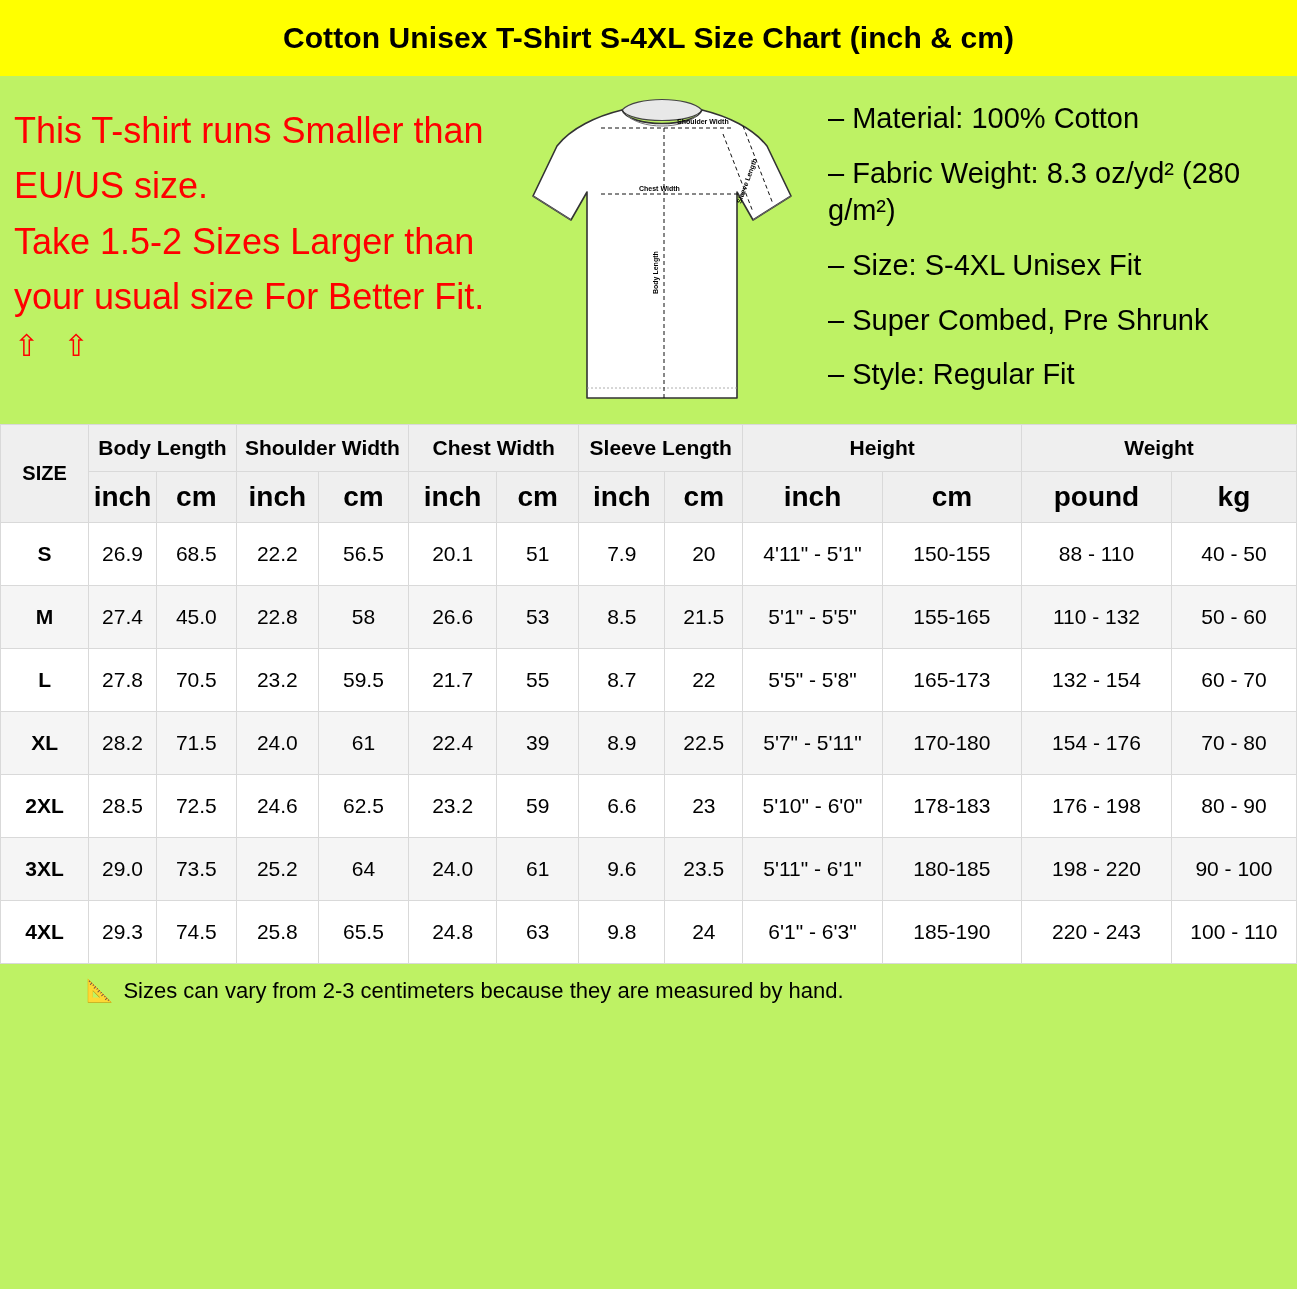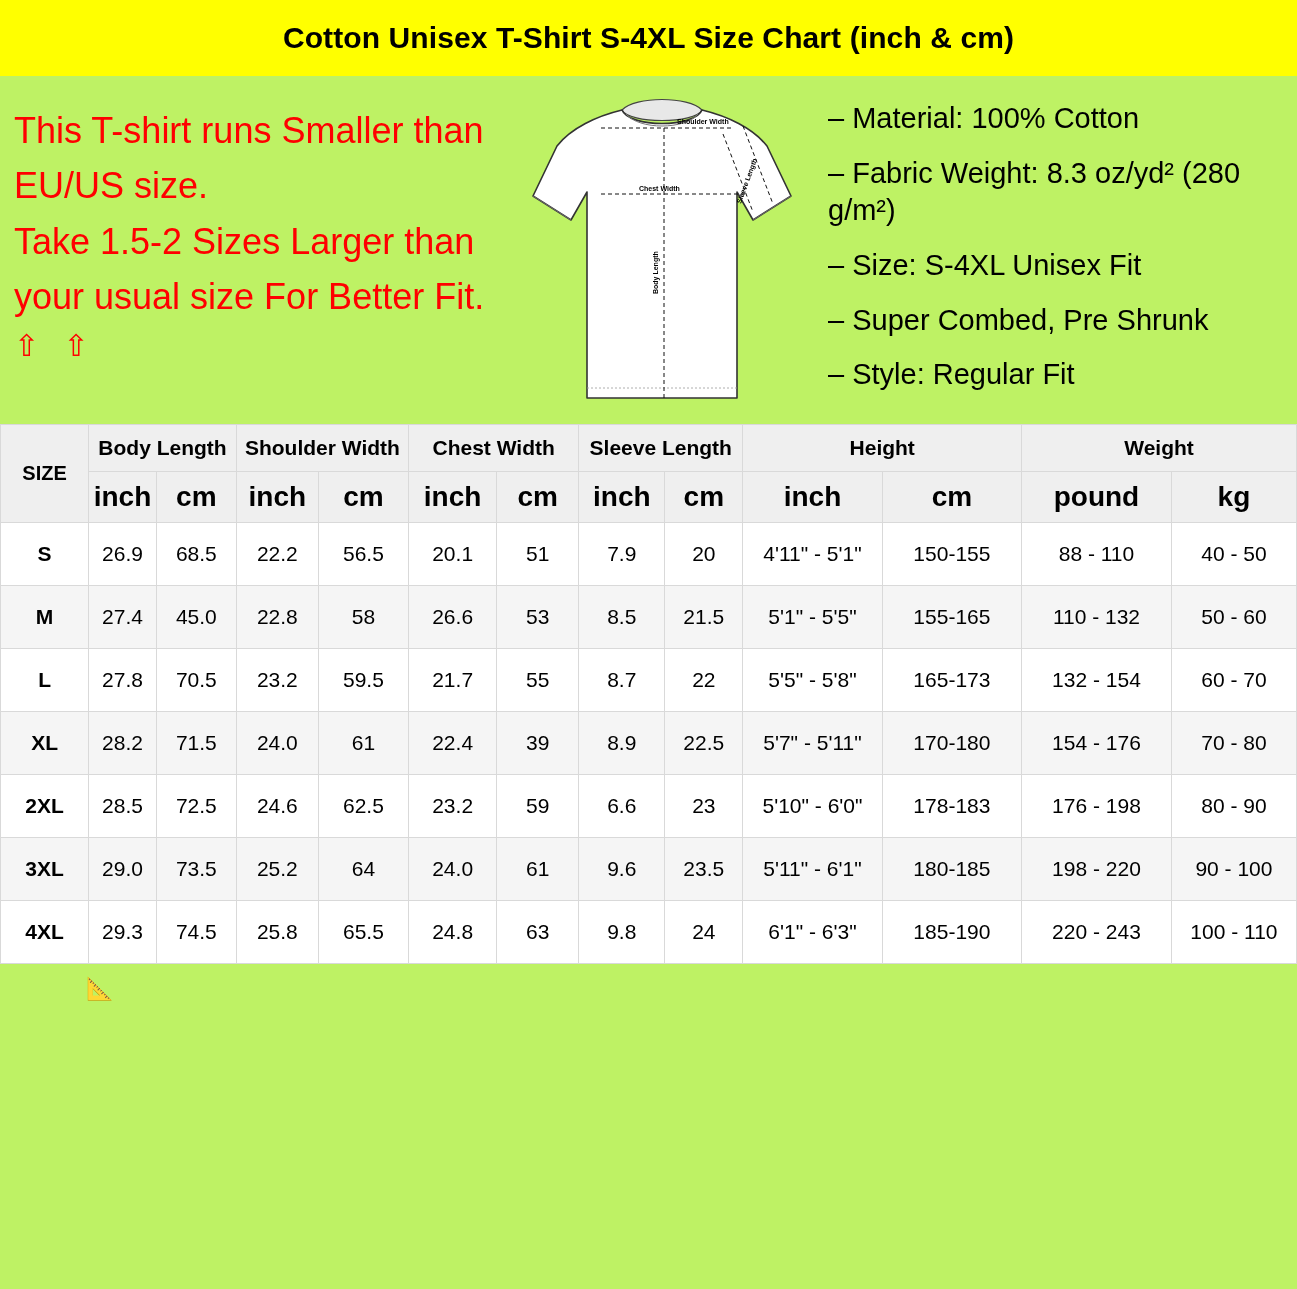--- a/index.html
+++ b/index.html
@@ -326,15 +326,16 @@
         <td>6'1" - 6'3"</td>
         <td>185-190</td>
         <td>220 - 243</td>
         <td>100 - 110</td>
       </tr>
     </tbody>
   </table>
 
   <div class="footer">
     <span class="pin-icon">📐</span>
+    <span>Sizes can vary from 2-3 centimeters because they are measured by hand.</span>
   </div>
 
 </div>
 
 </body></html>

